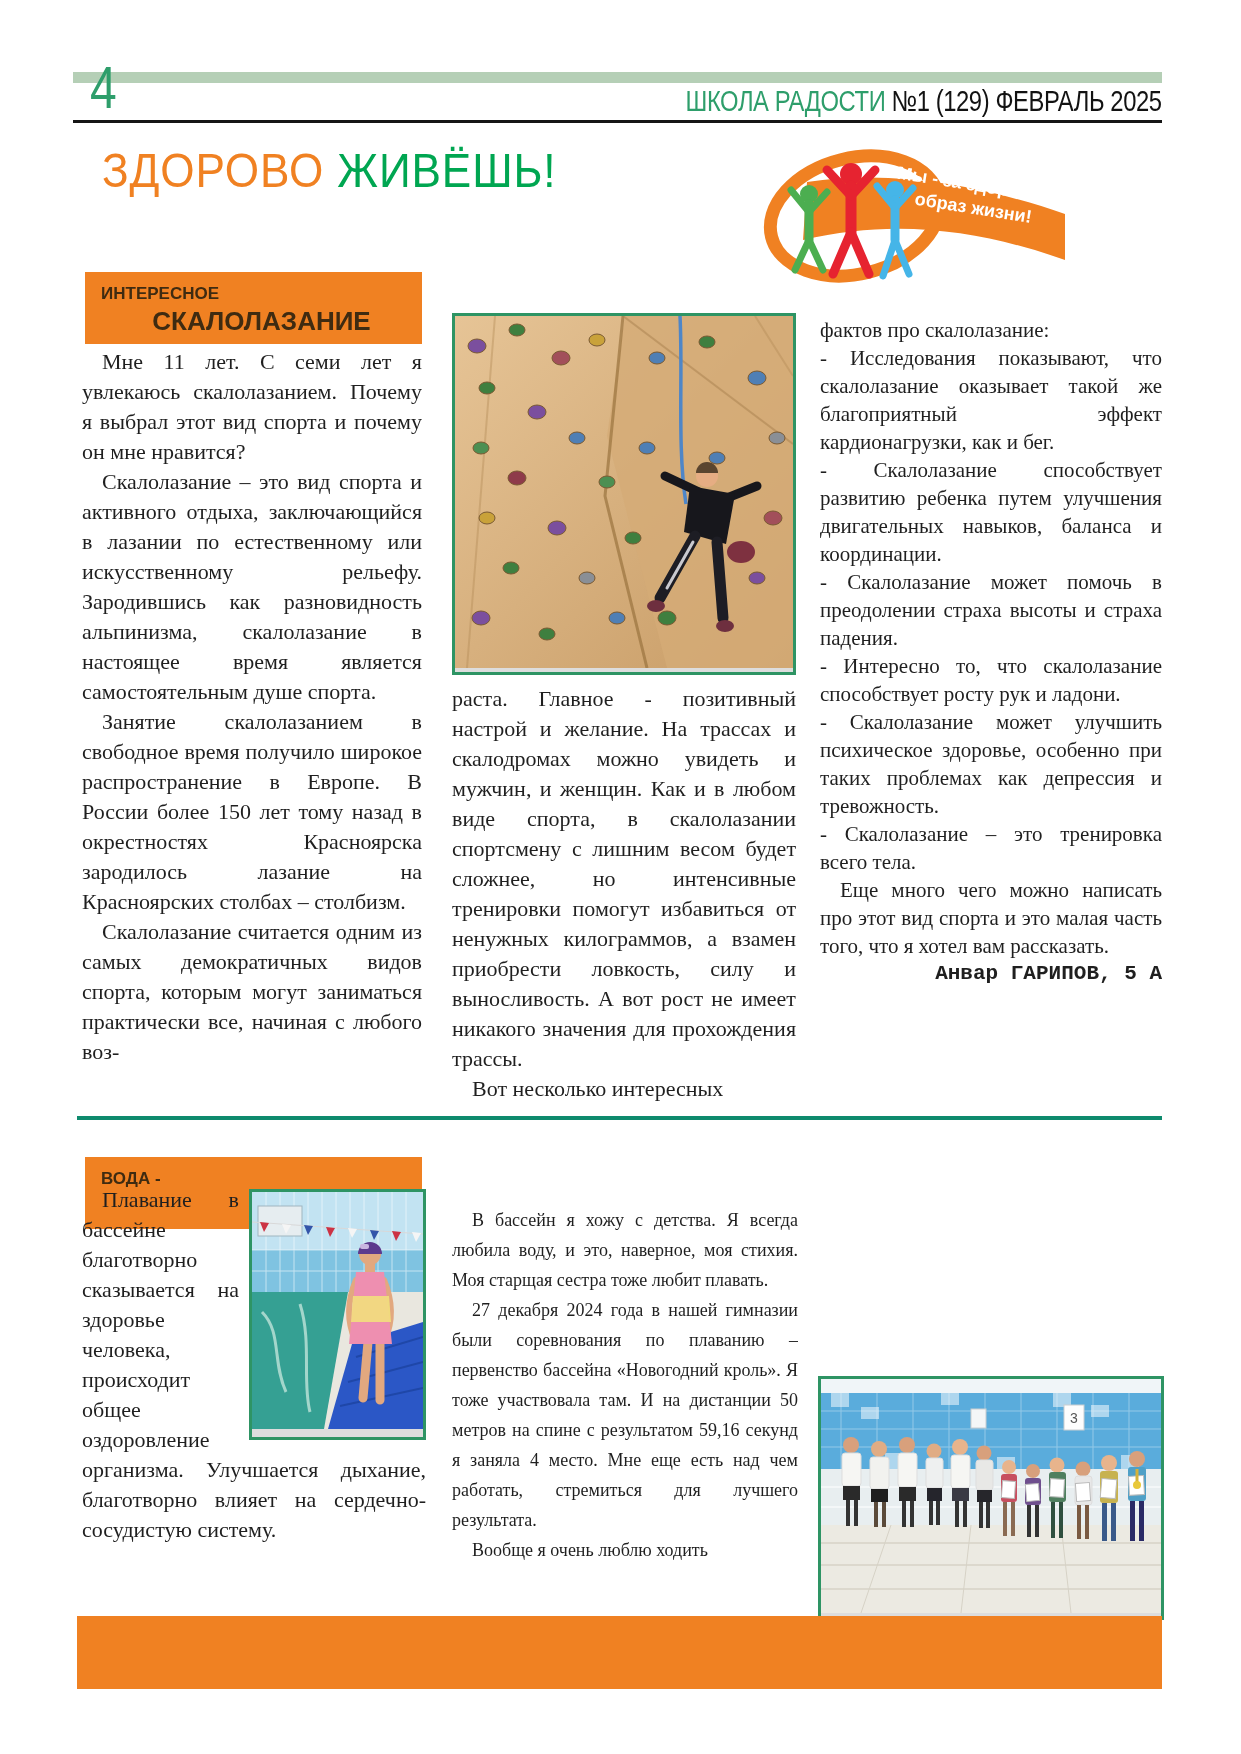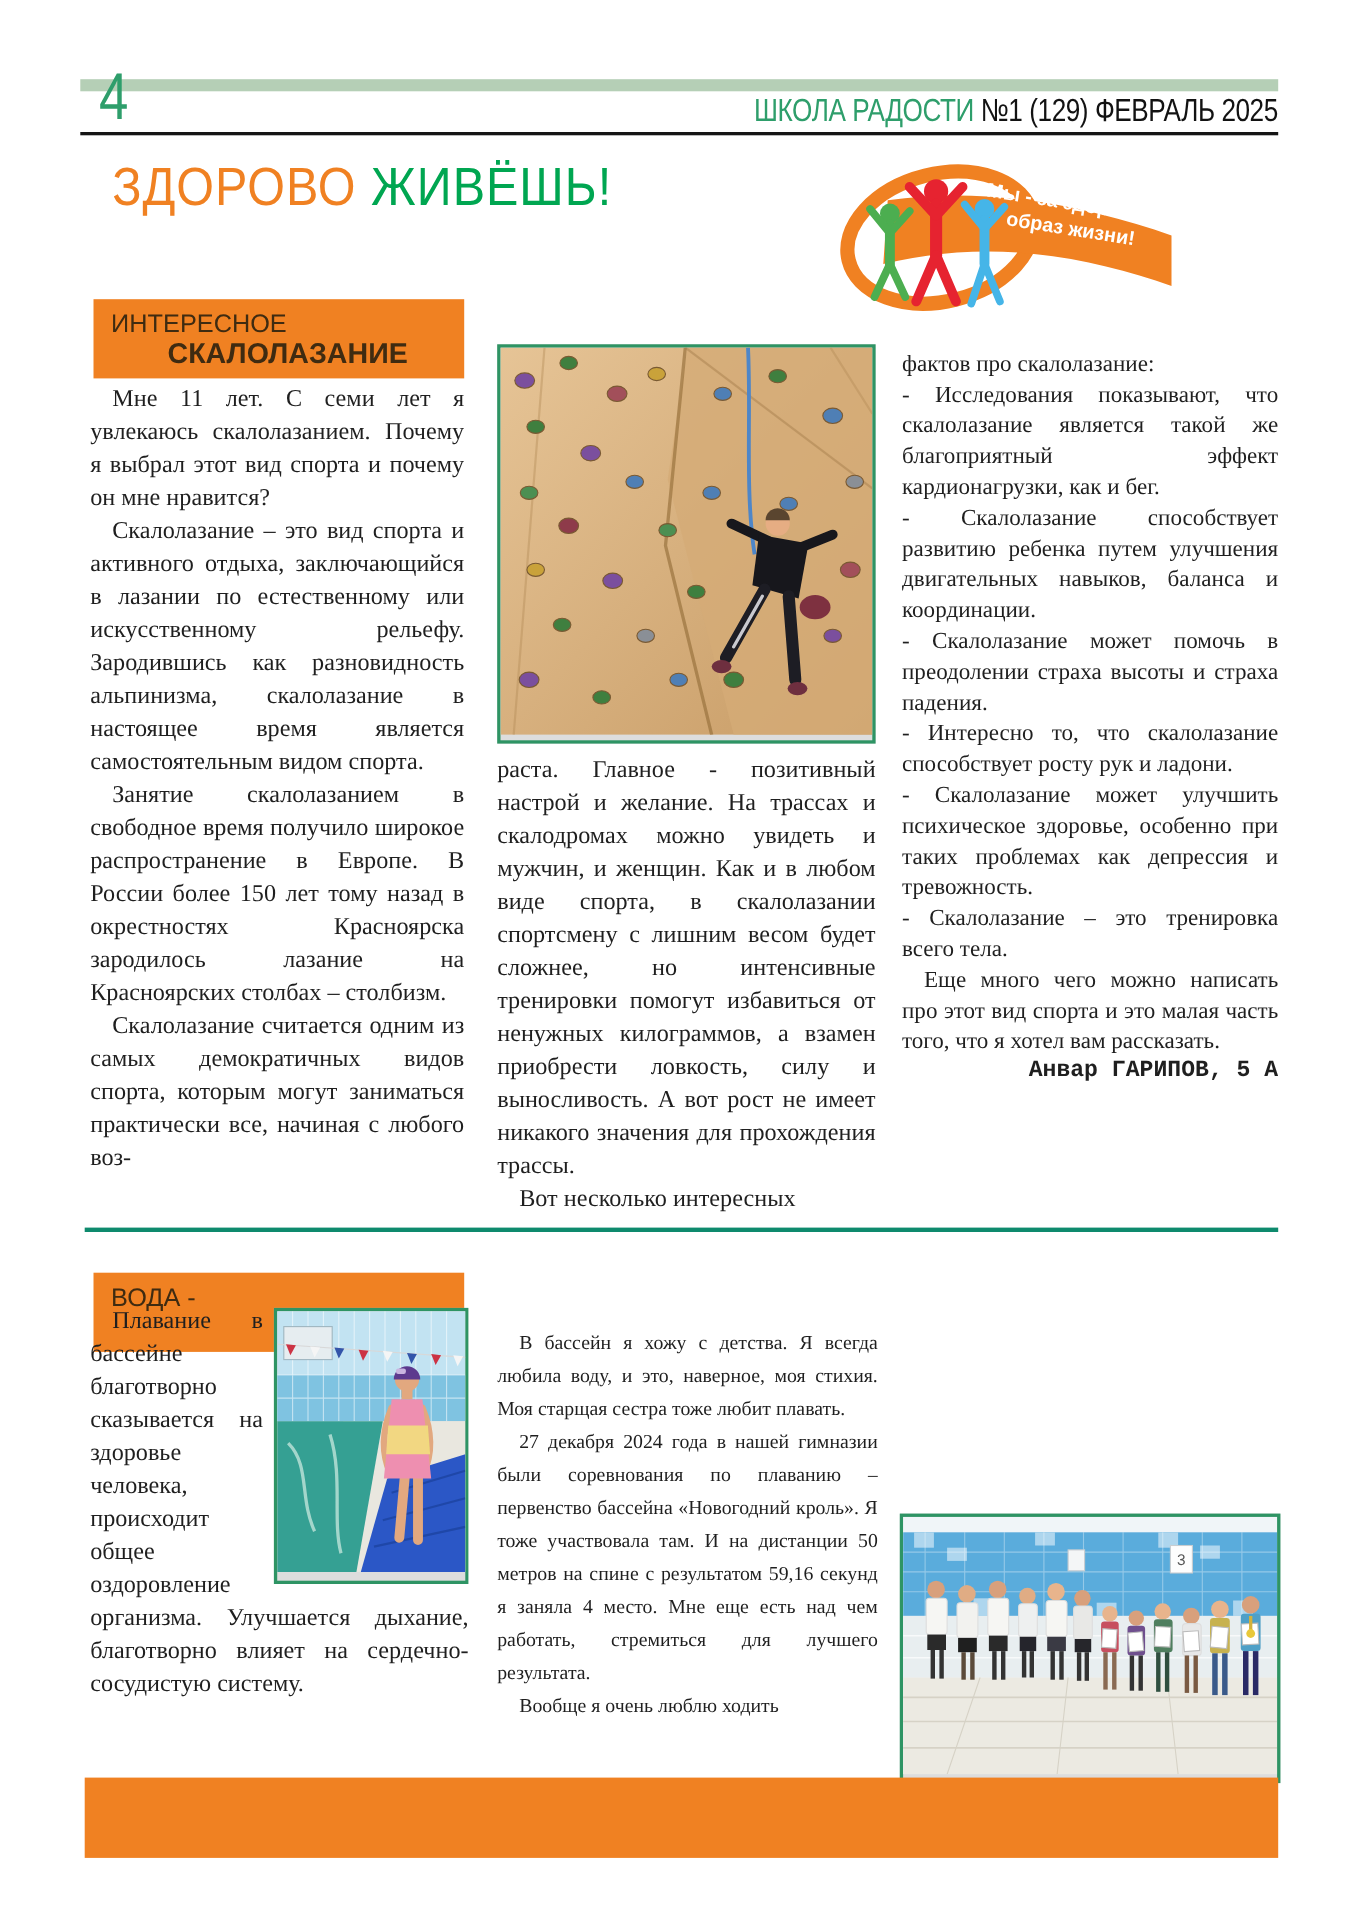--- a/index.html
+++ b/index.html
@@ -36,21 +36,21 @@
     position:absolute;left:142px;top:46px;width:180px;transform:rotate(9deg);
     font-family:"Liberation Sans",sans-serif;font-weight:700;font-size:18px;line-height:23px;
     color:#ffffff;text-align:center;
   }
   
   .hbox{
     position:absolute;left:85px;width:337px;height:72px;background:var(--orange,#F08122);
     font-family:"Liberation Sans",sans-serif;color:var(--box_text_brown,#3F2B11);
     padding:9px 0 0 16px;box-sizing:border-box;
   }
-  .hbox .l1{font-size:23px;line-height:26px;font-weight:400;}
+  .hbox .l1{font-size:17px;line-height:26px;font-weight:700;}
   .hbox .l2{font-size:26px;line-height:29px;font-weight:700;text-align:center;}
   
   .col{position:absolute;text-align:justify;overflow:hidden;}
   .col p{margin:0;}
   .ind{text-indent:20px;}
   .author{font-weight:700;text-align:right;margin:0;font-family:Liberation Mono, monospace;}
   .c-a1c1{left:82px;top:347px;width:340px;height:752px;font-size:22px;line-height:30px;}
   .c-a1c2{left:452px;top:684px;width:344px;height:428px;font-size:22px;line-height:30px;}
   .c-a1c3{left:820px;top:316px;width:342px;height:794px;font-size:21px;line-height:28px;}
   .c-a2c1{left:82px;top:1185px;width:344px;height:368px;font-size:22px;line-height:30px;}
@@ -112,21 +112,21 @@
     </div>
   </div>
 
   <div class="hbox" style="top:272px;">
     <div class="l1">ИНТЕРЕСНОЕ</div>
     <div class="l2">СКАЛОЛАЗАНИЕ</div>
   </div>
 
   <div class="col c-a1c1">
     <p class="ind">Мне 11 лет. С семи лет я увлекаюсь скалолазанием. Почему я выбрал этот вид спорта и почему он мне нравится?</p>
-    <p class="ind">Скалолазание – это вид спорта и активного отдыха, заключающийся в лазании по естественному или искусственному рельефу. Зародившись как разновидность альпинизма, скалолазание в настоящее время является самостоятельным видом спорта.</p>
+    <p class="ind">Скалолазание – это вид спорта и активного отдыха, заключающийся в лазании по естественному или искусственному рельефу. Зародившись как разновидность альпинизма, скалолазание в настоящее время является самостоятельным душе спорта.</p>
     <p class="ind">Занятие скалолазанием в свободное время получило широкое распространение в Европе. В России более 150 лет тому назад в окрестностях Красноярска зародилось лазание на Красноярских столбах – столбизм.</p>
     <p class="ind">Скалолазание считается одним из самых демократичных видов спорта, которым могут заниматься практически все, начиная с любого воз-</p>
   </div>
 
   <div class="photo ph-climb">
     <svg width="338" height="352" viewBox="0 0 338 352">
       <defs>
         <linearGradient id="wallg" x1="0" y1="0" x2="1" y2="1">
           <stop offset="0" stop-color="#e6c496"></stop>
             <stop offset="1" stop-color="#c89c66"></stop>
@@ -183,21 +183,21 @@
     </svg>
   </div>
 
   <div class="col c-a1c2">
     <p>раста. Главное - позитивный настрой и желание. На трассах и скалодромах можно увидеть и мужчин, и женщин. Как и в любом виде спорта, в скалолазании спортсмену с лишним весом будет сложнее, но интенсивные тренировки помогут избавиться от ненужных килограммов, а взамен приобрести ловкость, силу и выносливость. А вот рост не имеет никакого значения для прохождения трассы.</p>
     <p class="ind">Вот несколько интересных</p>
   </div>
 
   <div class="col c-a1c3">
     <p>фактов про скалолазание:</p>
-    <p>- Исследования показывают, что скалолазание является такой же благоприятный эффект кардионагрузки, как и бег.</p>
+    <p>- Исследования показывают, что скалолазание оказывает такой же благоприятный эффект кардионагрузки, как и бег.</p>
     <p>- Скалолазание способствует развитию ребенка путем улучшения двигательных навыков, баланса и координации.</p>
     <p>- Скалолазание может помочь в преодолении страха высоты и страха падения.</p>
     <p>- Интересно то, что скалолазание способствует росту рук и ладони.</p>
     <p>- Скалолазание может улучшить психическое здоровье, особенно при таких проблемах как депрессия и тревожность.</p>
     <p>- Скалолазание – это тренировка всего тела.</p>
     <p class="ind">Еще много чего можно написать про этот вид спорта и это малая часть того, что я хотел вам рассказать.</p>
     <p class="author">Анвар ГАРИПОВ, 5 А</p>
   </div>
 
   <div class="divider"></div>

